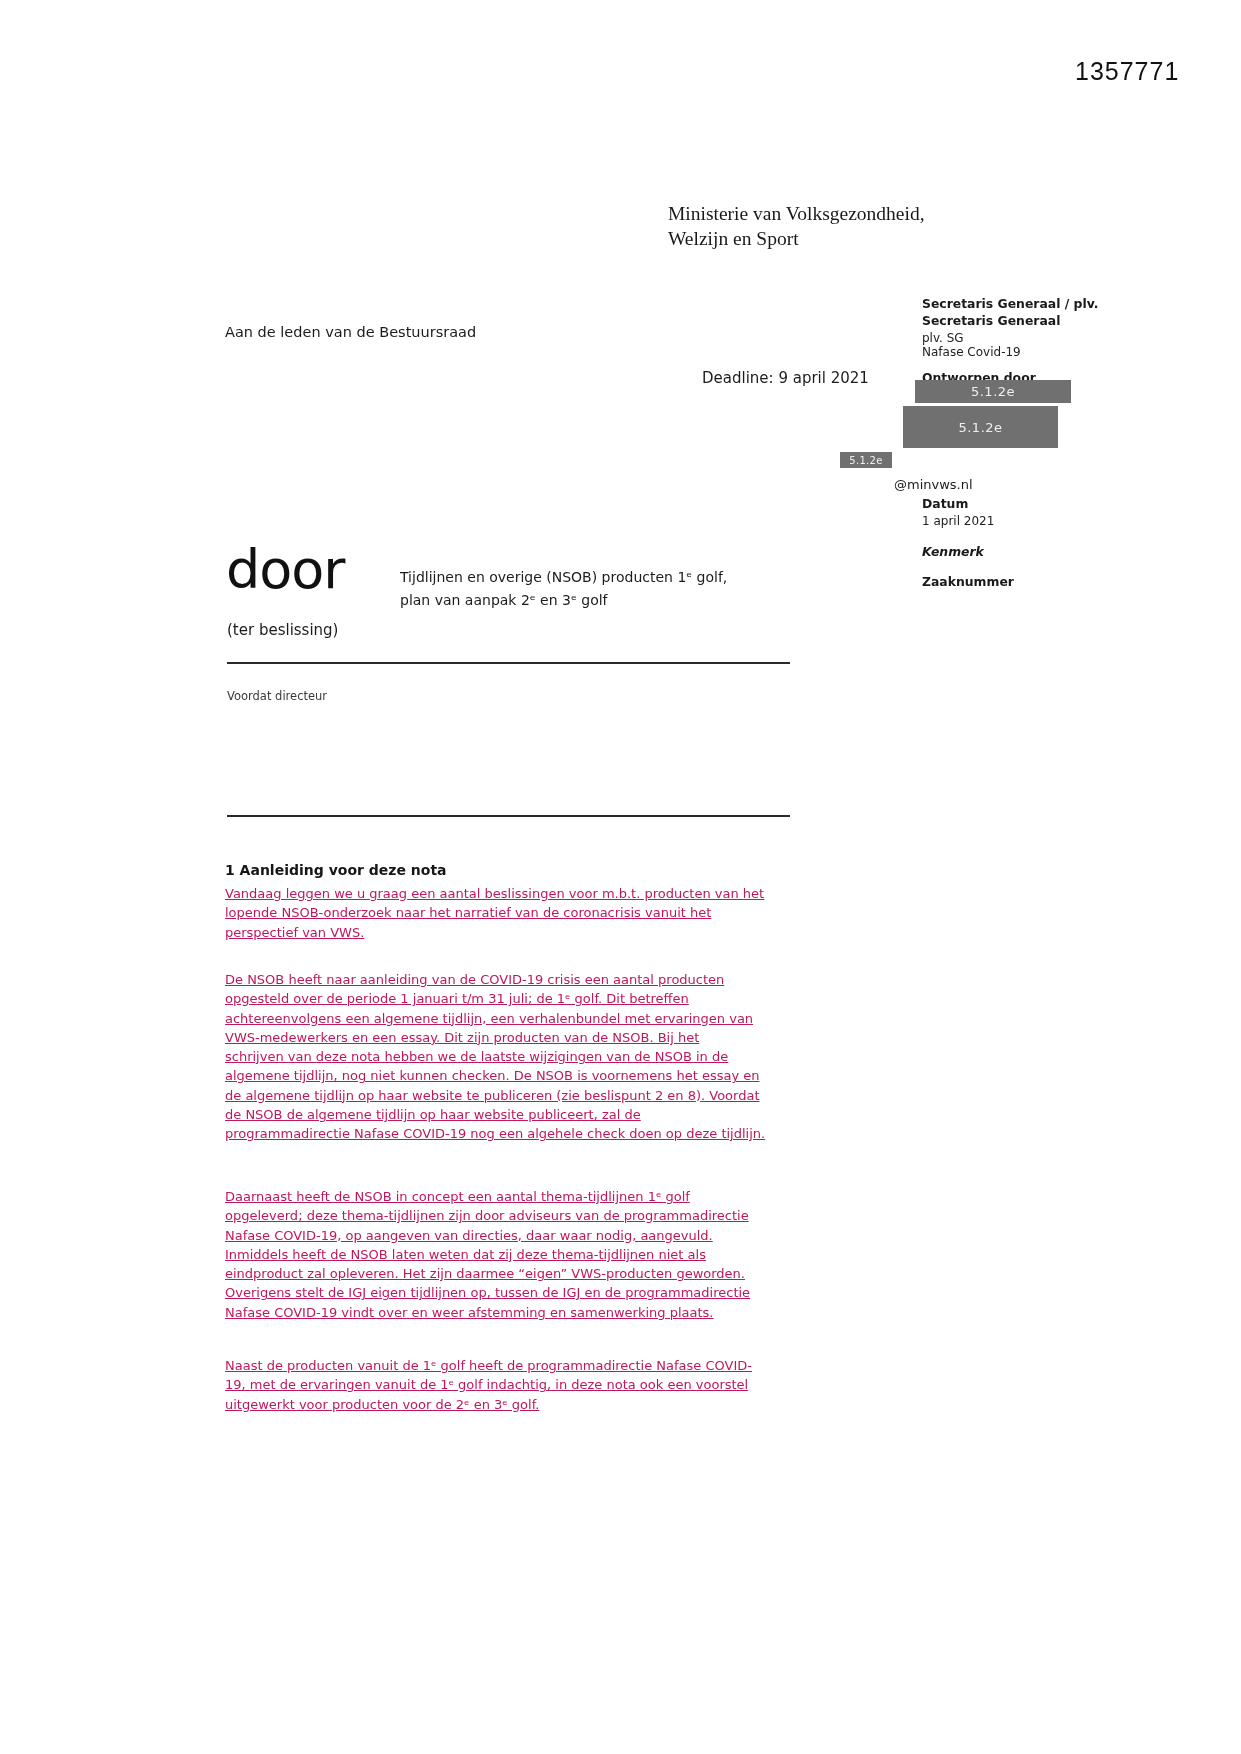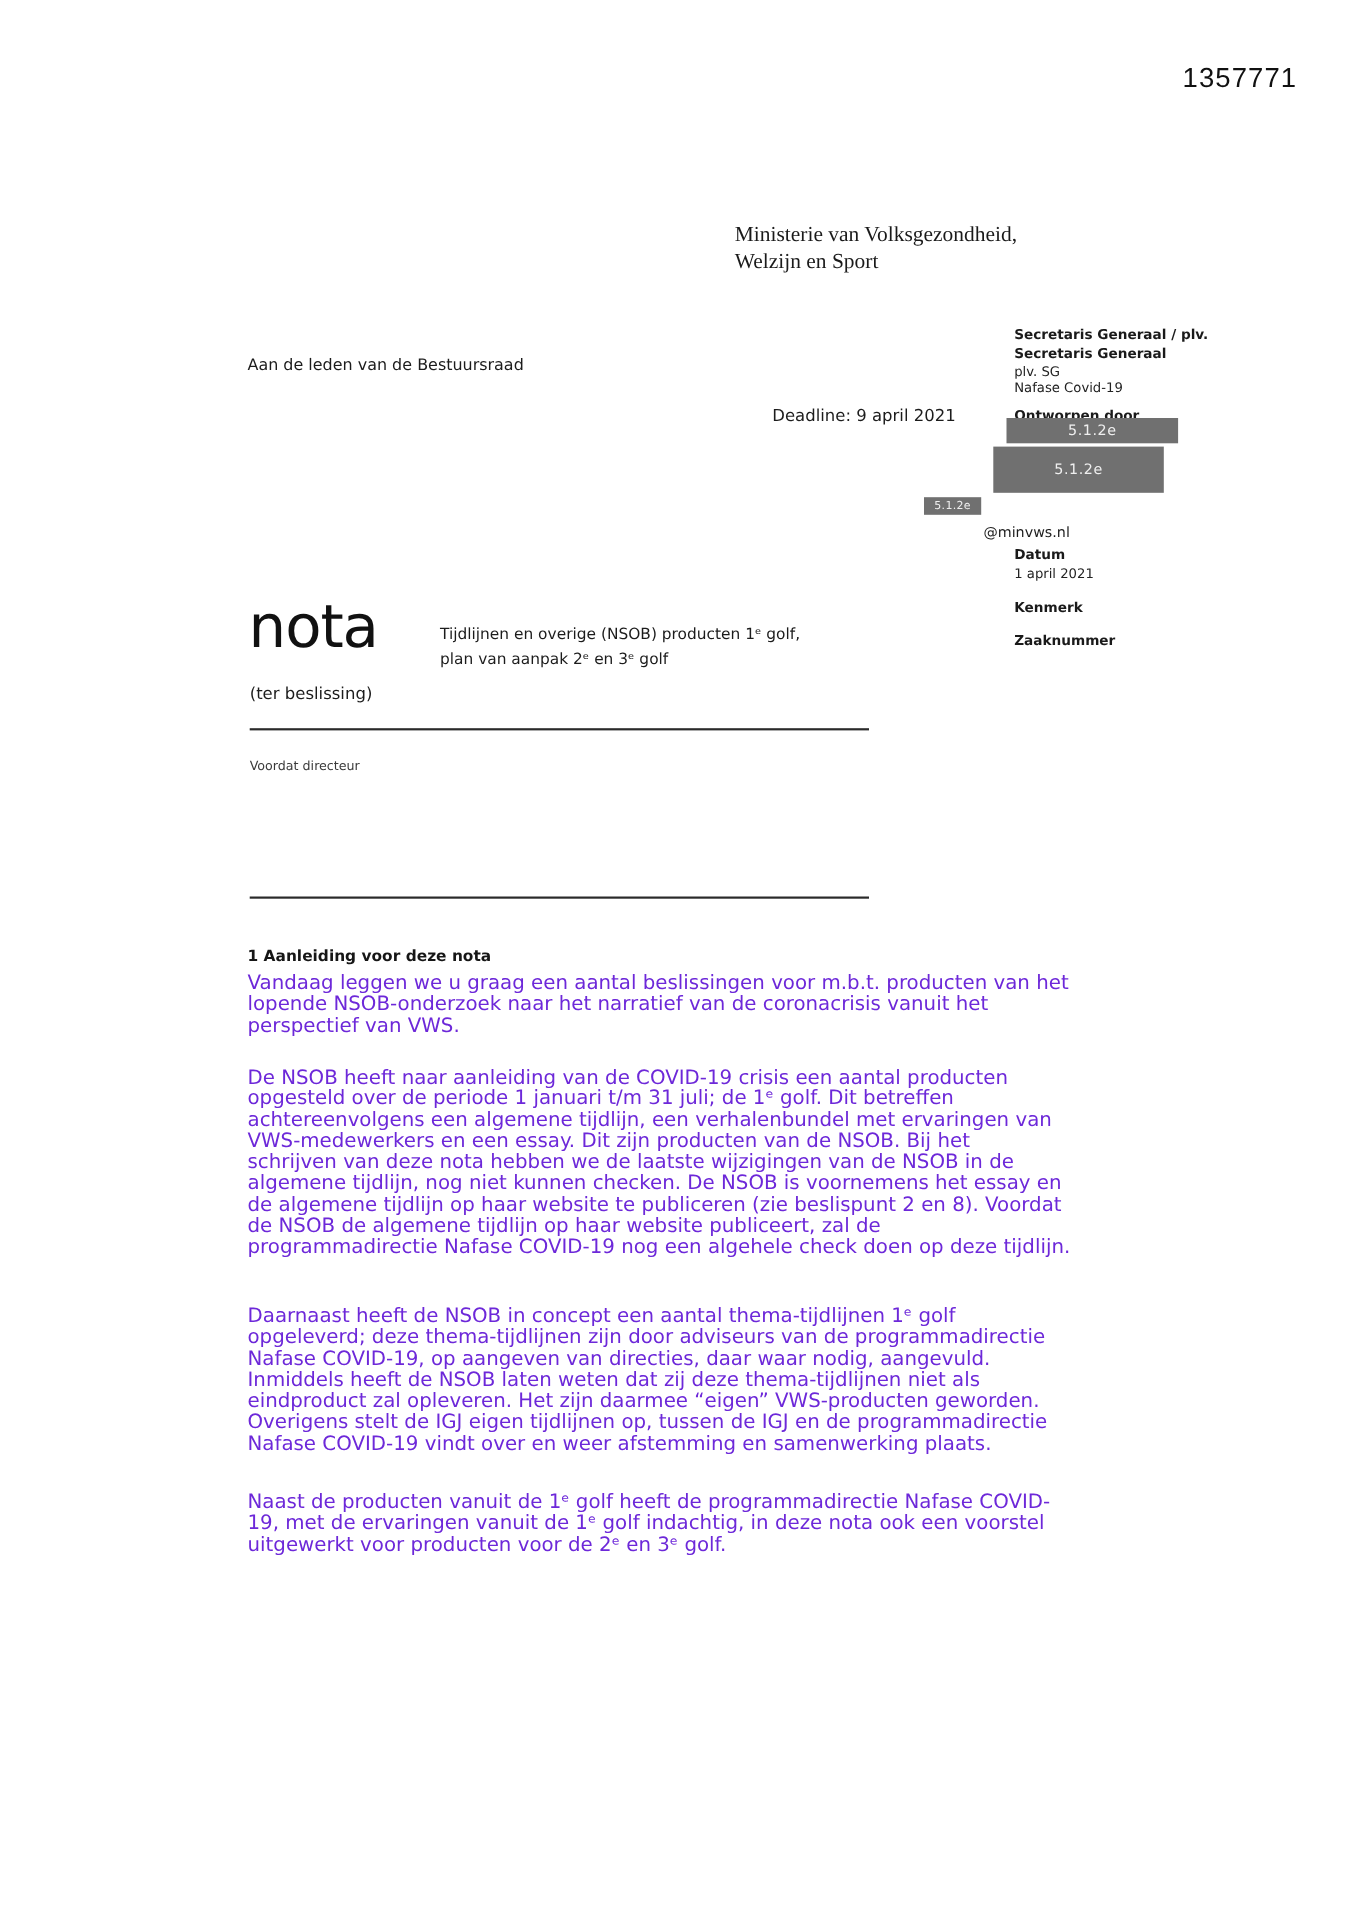--- a/index.html
+++ b/index.html
@@ -43,22 +43,22 @@
   .subject{
     left:400px;top:566px;
     font-size:14px;line-height:22.5px;white-space:pre-line;
   }
   .ter-beslissing{left:227px;top:621px;font-size:15px;}
   .rule{background:#2a2a2a;height:2px;}
   .paraaf{left:227px;top:689px;font-size:11.5px;color:#3a3a3a;}
 
   .h-section{font-size:14px;font-weight:bold;color:#161616;white-space:nowrap;}
   .para{
-    font-size:18px;line-height:19.3px;
-    white-space:pre-line;color:#6d28d9;
+    font-size:13px;line-height:19.3px;
+    white-space:pre-line;color:#be185d;text-decoration:underline;
   }
   .footer{left:910px;top:1530px;font-size:11.5px;color:#2b2b2b;}
 </style>
 </head>
 <body>
 
 <div class="page">
 
   <div class="abs doc-number">1357771</div>
 
@@ -75,24 +75,24 @@
   <div class="abs sb" style="top:345px;">Nafase Covid-19</div>
 
   <div class="abs sb sb-bold" style="top:370px;z-index:1;">Ontworpen door</div>
   <div class="abs redact" style="left:915px;top:380px;width:156px;height:23px;z-index:2;">5.1.2e</div>
   <div class="abs redact" style="left:903px;top:406px;width:155px;height:42px;z-index:2;">5.1.2e</div>
   <div class="abs redact redact-sm" style="left:840px;top:452px;width:52px;height:16px;">5.1.2e</div>
   <div class="abs" style="left:894px;top:477px;font-size:13px;">@minvws.nl</div>
 
   <div class="abs sb sb-bold" style="top:496px;text-align:center;">Datum</div>
   <div class="abs sb" style="top:514px;">1 april 2021</div>
-  <div class="abs sb sb-bold" style="top:544px;">Kenmerk</div>
+  <div class="abs sb sb-bold" style="top:544px;font-style:italic;">Kenmerk</div>
   <div class="abs sb sb-bold" style="top:574px;">Zaaknummer</div>
 
-  <div class="abs nota-title">nota</div>
+  <div class="abs nota-title">door</div>
   <div class="abs subject">Tijdlijnen en overige (NSOB) producten 1ᵉ golf,
 plan van aanpak 2ᵉ en 3ᵉ golf</div>
   <div class="abs ter-beslissing">(ter beslissing)</div>
 
   <div class="abs rule" style="left:227px;top:662px;width:563px;"></div>
   <div class="abs paraaf">Voordat directeur</div>
   <div class="abs rule" style="left:227px;top:815px;width:563px;"></div>
 
   <div class="abs h-section" style="left:225px;top:862px;">1 Aanleiding voor deze nota</div>
   <div class="abs para" style="left:225px;top:884px;">Vandaag leggen we u graag een aantal beslissingen voor m.b.t. producten van het

